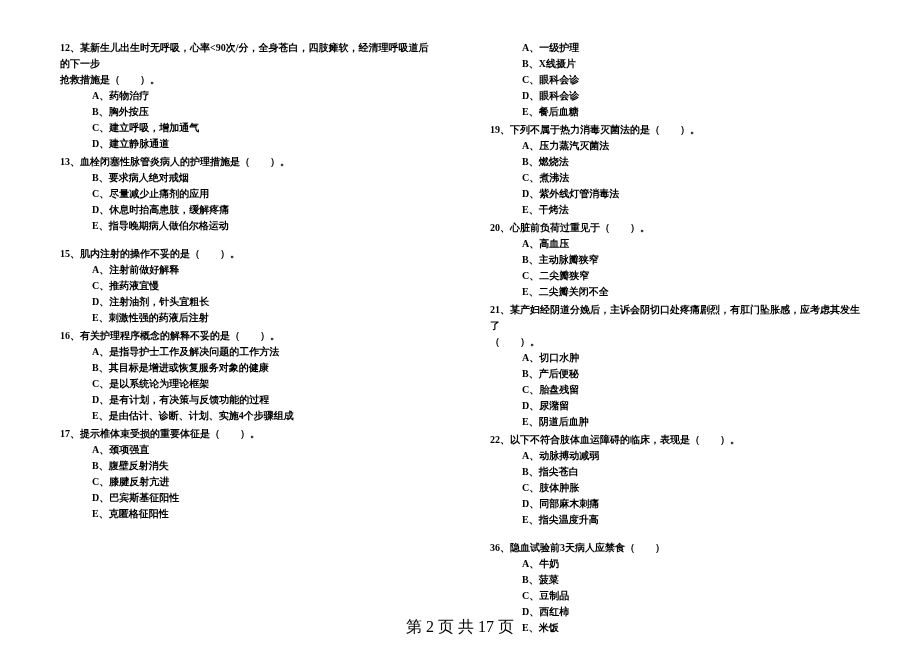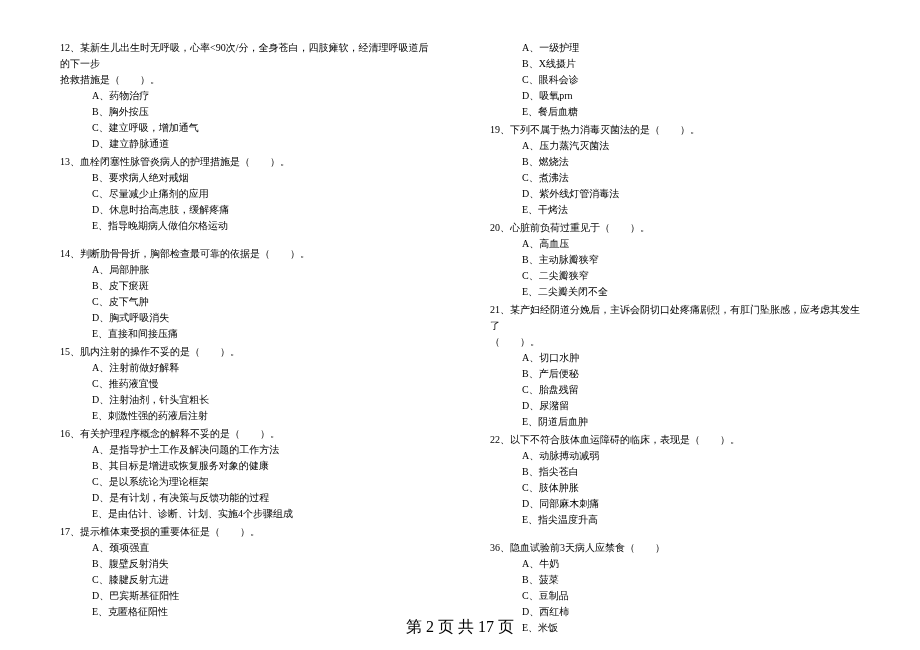--- a/index.html
+++ b/index.html
@@ -28,20 +28,21 @@
       padding: 0 10px;
     }
     .column-left {
       padding-right: 30px;
     }
     .column-right {
       padding-left: 30px;
     }
     .question {
       margin-bottom: 2px;
+      font-weight: bold;
     }
     .question-text {
       margin-left: 0;
     }
     .option {
       margin-left: 32px;
     }
     .footer {
       position: absolute;
       bottom: 10px;
@@ -71,28 +72,20 @@
     <div class="question">
       <div class="question-text">13、血栓闭塞性脉管炎病人的护理措施是（　　）。</div>
       <div class="option">B、要求病人绝对戒烟</div>
       <div class="option">C、尽量减少止痛剂的应用</div>
       <div class="option">D、休息时抬高患肢，缓解疼痛</div>
       <div class="option">E、指导晚期病人做伯尔格运动</div>
     </div>
 
     <div style="height:10px"></div>
 
-    <div class="question">
-      <div class="question-text">14、判断肋骨骨折，胸部检查最可靠的依据是（　　）。</div>
-      <div class="option">A、局部肿胀</div>
-      <div class="option">B、皮下瘀斑</div>
-      <div class="option">C、皮下气肿</div>
-      <div class="option">D、胸式呼吸消失</div>
-      <div class="option">E、直接和间接压痛</div>
-    </div>
 
     <div class="question">
       <div class="question-text">15、肌内注射的操作不妥的是（　　）。</div>
       <div class="option">A、注射前做好解释</div>
       <div class="option">C、推药液宜慢</div>
       <div class="option">D、注射油剂，针头宜粗长</div>
       <div class="option">E、刺激性强的药液后注射</div>
     </div>
 
     <div class="question">
@@ -114,21 +107,21 @@
     </div>
 
   </div>
 
   <div class="column column-right">
 
     <div class="question">
       <div class="option">A、一级护理</div>
       <div class="option">B、X线摄片</div>
       <div class="option">C、眼科会诊</div>
-      <div class="option">D、吸氧prn</div>
+      <div class="option">D、眼科会诊</div>
       <div class="option">E、餐后血糖</div>
     </div>
 
     <div class="question">
       <div class="question-text">19、下列不属于热力消毒灭菌法的是（　　）。</div>
       <div class="option">A、压力蒸汽灭菌法</div>
       <div class="option">B、燃烧法</div>
       <div class="option">C、煮沸法</div>
       <div class="option">D、紫外线灯管消毒法</div>
       <div class="option">E、干烤法</div>

